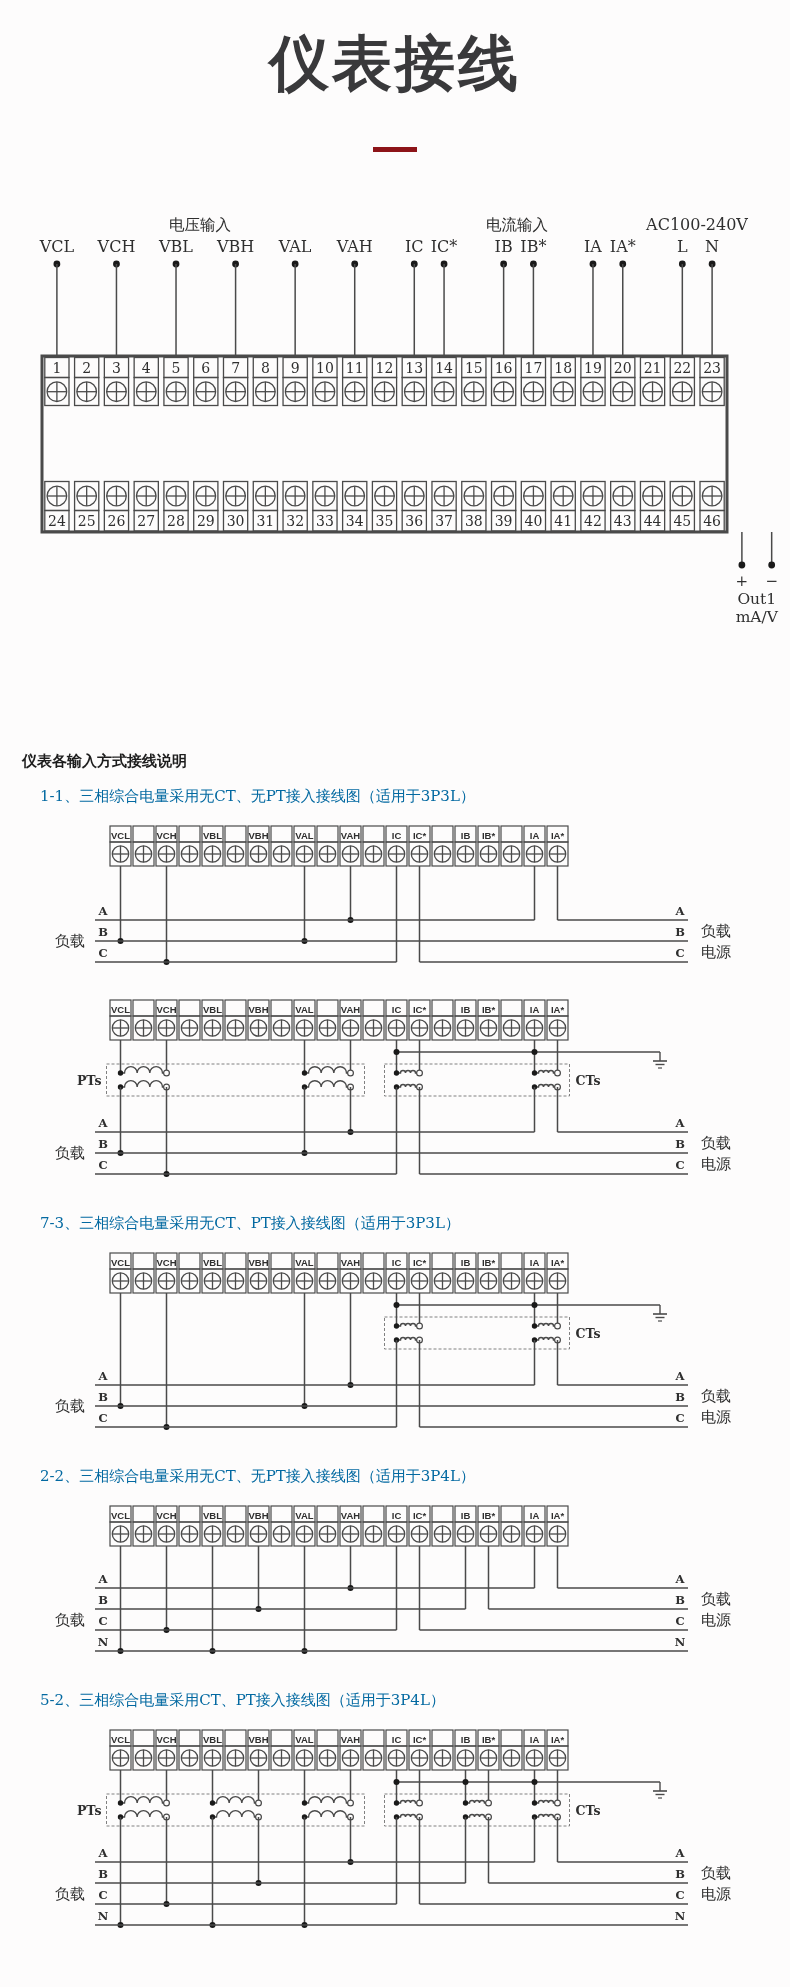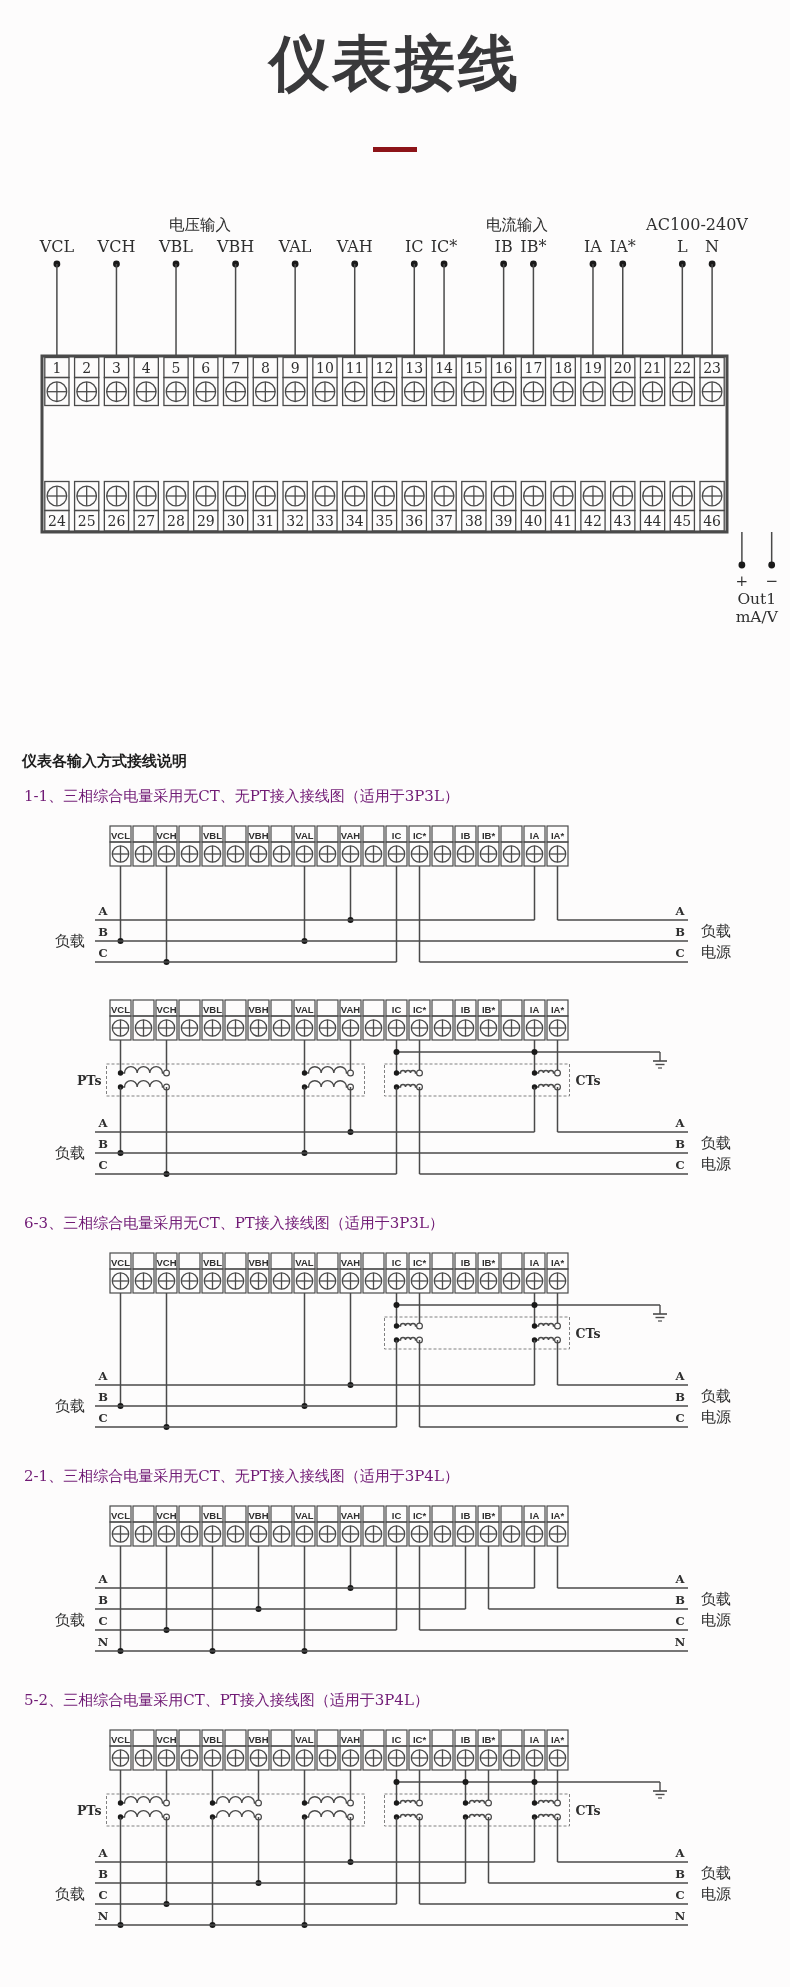--- a/index.html
+++ b/index.html
@@ -3,21 +3,21 @@
 <meta charset="utf-8">
 <style>
   html,body{margin:0;padding:0;background:#fdfcfc;}
   .page{width:790px;margin:0 auto;background:#fdfcfc;overflow:hidden;}
   .main-title{margin:24px 0 0;text-align:center;font-size:60px;font-weight:bold;
     color:#39393b;letter-spacing:3px;font-family:"Liberation Sans",sans-serif;}
   .title-dash{width:44px;height:5px;margin:42px auto 0;}
   #main-diagram{display:block;margin-top:52px;}
   .section-heading{font-size:15px;font-weight:bold;color:#1d1d1d;margin:38px 0 0 22px;
     font-family:"Liberation Sans",sans-serif;}
-  .diagram-title{font-size:15px;font-weight:normal;color:#701a75;margin:16px 0 6px 24px;
+  .diagram-title{font-size:15px;font-weight:normal;color:#0369a1;margin:16px 0 6px 40px;
     font-family:"DejaVu Serif",serif;}
   svg.sub{display:block;}
 </style>
 </head>
 <body>
 
 <div class="page">
   <h1 class="main-title">仪表接线</h1>
   <div class="title-dash" style="background: rgb(141, 20, 24);"></div>
 
@@ -772,21 +772,21 @@
         <line x1="95" y1="188" x2="396.5" y2="188" stroke="#4a4a4a" stroke-width="1.6"></line>
         <line x1="419.5" y1="188" x2="688" y2="188" stroke="#4a4a4a" stroke-width="1.6"></line>
         <text x="103" y="183" text-anchor="middle" font-size="11.5" font-family="&quot;DejaVu Serif&quot;, serif" fill="#2f2f2f" font-weight="bold">C</text>
         <text x="680" y="183" text-anchor="middle" font-size="11.5" font-family="&quot;DejaVu Serif&quot;, serif" fill="#2f2f2f" font-weight="bold">C</text>
         <text x="70" y="172" text-anchor="middle" font-size="15" font-family="&quot;Liberation Sans&quot;, sans-serif" fill="#2f2f2f" font-weight="normal">负载</text>
         <text x="716" y="161.5" text-anchor="middle" font-size="15" font-family="&quot;Liberation Sans&quot;, sans-serif" fill="#2f2f2f" font-weight="normal">负载</text>
         <text x="716" y="182.5" text-anchor="middle" font-size="15" font-family="&quot;Liberation Sans&quot;, sans-serif" fill="#2f2f2f" font-weight="normal">电源</text>
       </g>
     </svg>
 
-  <h3 class="diagram-title">6-3、三相综合电量采用无CT、PT接入接线图（适用于3P3L）</h3>
+  <h3 class="diagram-title">7-3、三相综合电量采用无CT、PT接入接线图（适用于3P3L）</h3>
   <svg class="sub" id="svg-d2" viewBox="0 0 790 212" width="790" height="212">
       <g>
         <rect x="110" y="14" width="21" height="16" fill="none" stroke="#4a4a4a" stroke-width="1.2"></rect>
         <text x="120.5" y="26.5" text-anchor="middle" font-size="9.5" font-family="&quot;Liberation Sans&quot;, sans-serif" fill="#2f2f2f" font-weight="bold">VCL</text>
         <rect x="110" y="30" width="21" height="24" fill="none" stroke="#4a4a4a" stroke-width="1.2"></rect>
         <circle cx="120.5" cy="42" r="8.2" fill="none" stroke="#4a4a4a" stroke-width="1.3"></circle>
         <line x1="112.3" y1="42" x2="128.7" y2="42" stroke="#4a4a4a" stroke-width="1.3"></line>
         <line x1="120.5" y1="33.8" x2="120.5" y2="50.2" stroke="#4a4a4a" stroke-width="1.3"></line>
         <rect x="133" y="14" width="21" height="16" fill="none" stroke="#4a4a4a" stroke-width="1.2"></rect>
         <rect x="133" y="30" width="21" height="24" fill="none" stroke="#4a4a4a" stroke-width="1.2"></rect>
@@ -949,21 +949,21 @@
         <line x1="95" y1="188" x2="396.5" y2="188" stroke="#4a4a4a" stroke-width="1.6"></line>
         <line x1="419.5" y1="188" x2="688" y2="188" stroke="#4a4a4a" stroke-width="1.6"></line>
         <text x="103" y="183" text-anchor="middle" font-size="11.5" font-family="&quot;DejaVu Serif&quot;, serif" fill="#2f2f2f" font-weight="bold">C</text>
         <text x="680" y="183" text-anchor="middle" font-size="11.5" font-family="&quot;DejaVu Serif&quot;, serif" fill="#2f2f2f" font-weight="bold">C</text>
         <text x="70" y="172" text-anchor="middle" font-size="15" font-family="&quot;Liberation Sans&quot;, sans-serif" fill="#2f2f2f" font-weight="normal">负载</text>
         <text x="716" y="161.5" text-anchor="middle" font-size="15" font-family="&quot;Liberation Sans&quot;, sans-serif" fill="#2f2f2f" font-weight="normal">负载</text>
         <text x="716" y="182.5" text-anchor="middle" font-size="15" font-family="&quot;Liberation Sans&quot;, sans-serif" fill="#2f2f2f" font-weight="normal">电源</text>
       </g>
     </svg>
 
-  <h3 class="diagram-title">2-1、三相综合电量采用无CT、无PT接入接线图（适用于3P4L）</h3>
+  <h3 class="diagram-title">2-2、三相综合电量采用无CT、无PT接入接线图（适用于3P4L）</h3>
   <svg class="sub" id="svg-d3" viewBox="0 0 790 183" width="790" height="183">
       <g>
         <rect x="110" y="14" width="21" height="16" fill="none" stroke="#4a4a4a" stroke-width="1.2"></rect>
         <text x="120.5" y="26.5" text-anchor="middle" font-size="9.5" font-family="&quot;Liberation Sans&quot;, sans-serif" fill="#2f2f2f" font-weight="bold">VCL</text>
         <rect x="110" y="30" width="21" height="24" fill="none" stroke="#4a4a4a" stroke-width="1.2"></rect>
         <circle cx="120.5" cy="42" r="8.2" fill="none" stroke="#4a4a4a" stroke-width="1.3"></circle>
         <line x1="112.3" y1="42" x2="128.7" y2="42" stroke="#4a4a4a" stroke-width="1.3"></line>
         <line x1="120.5" y1="33.8" x2="120.5" y2="50.2" stroke="#4a4a4a" stroke-width="1.3"></line>
         <rect x="133" y="14" width="21" height="16" fill="none" stroke="#4a4a4a" stroke-width="1.2"></rect>
         <rect x="133" y="30" width="21" height="24" fill="none" stroke="#4a4a4a" stroke-width="1.2"></rect>

